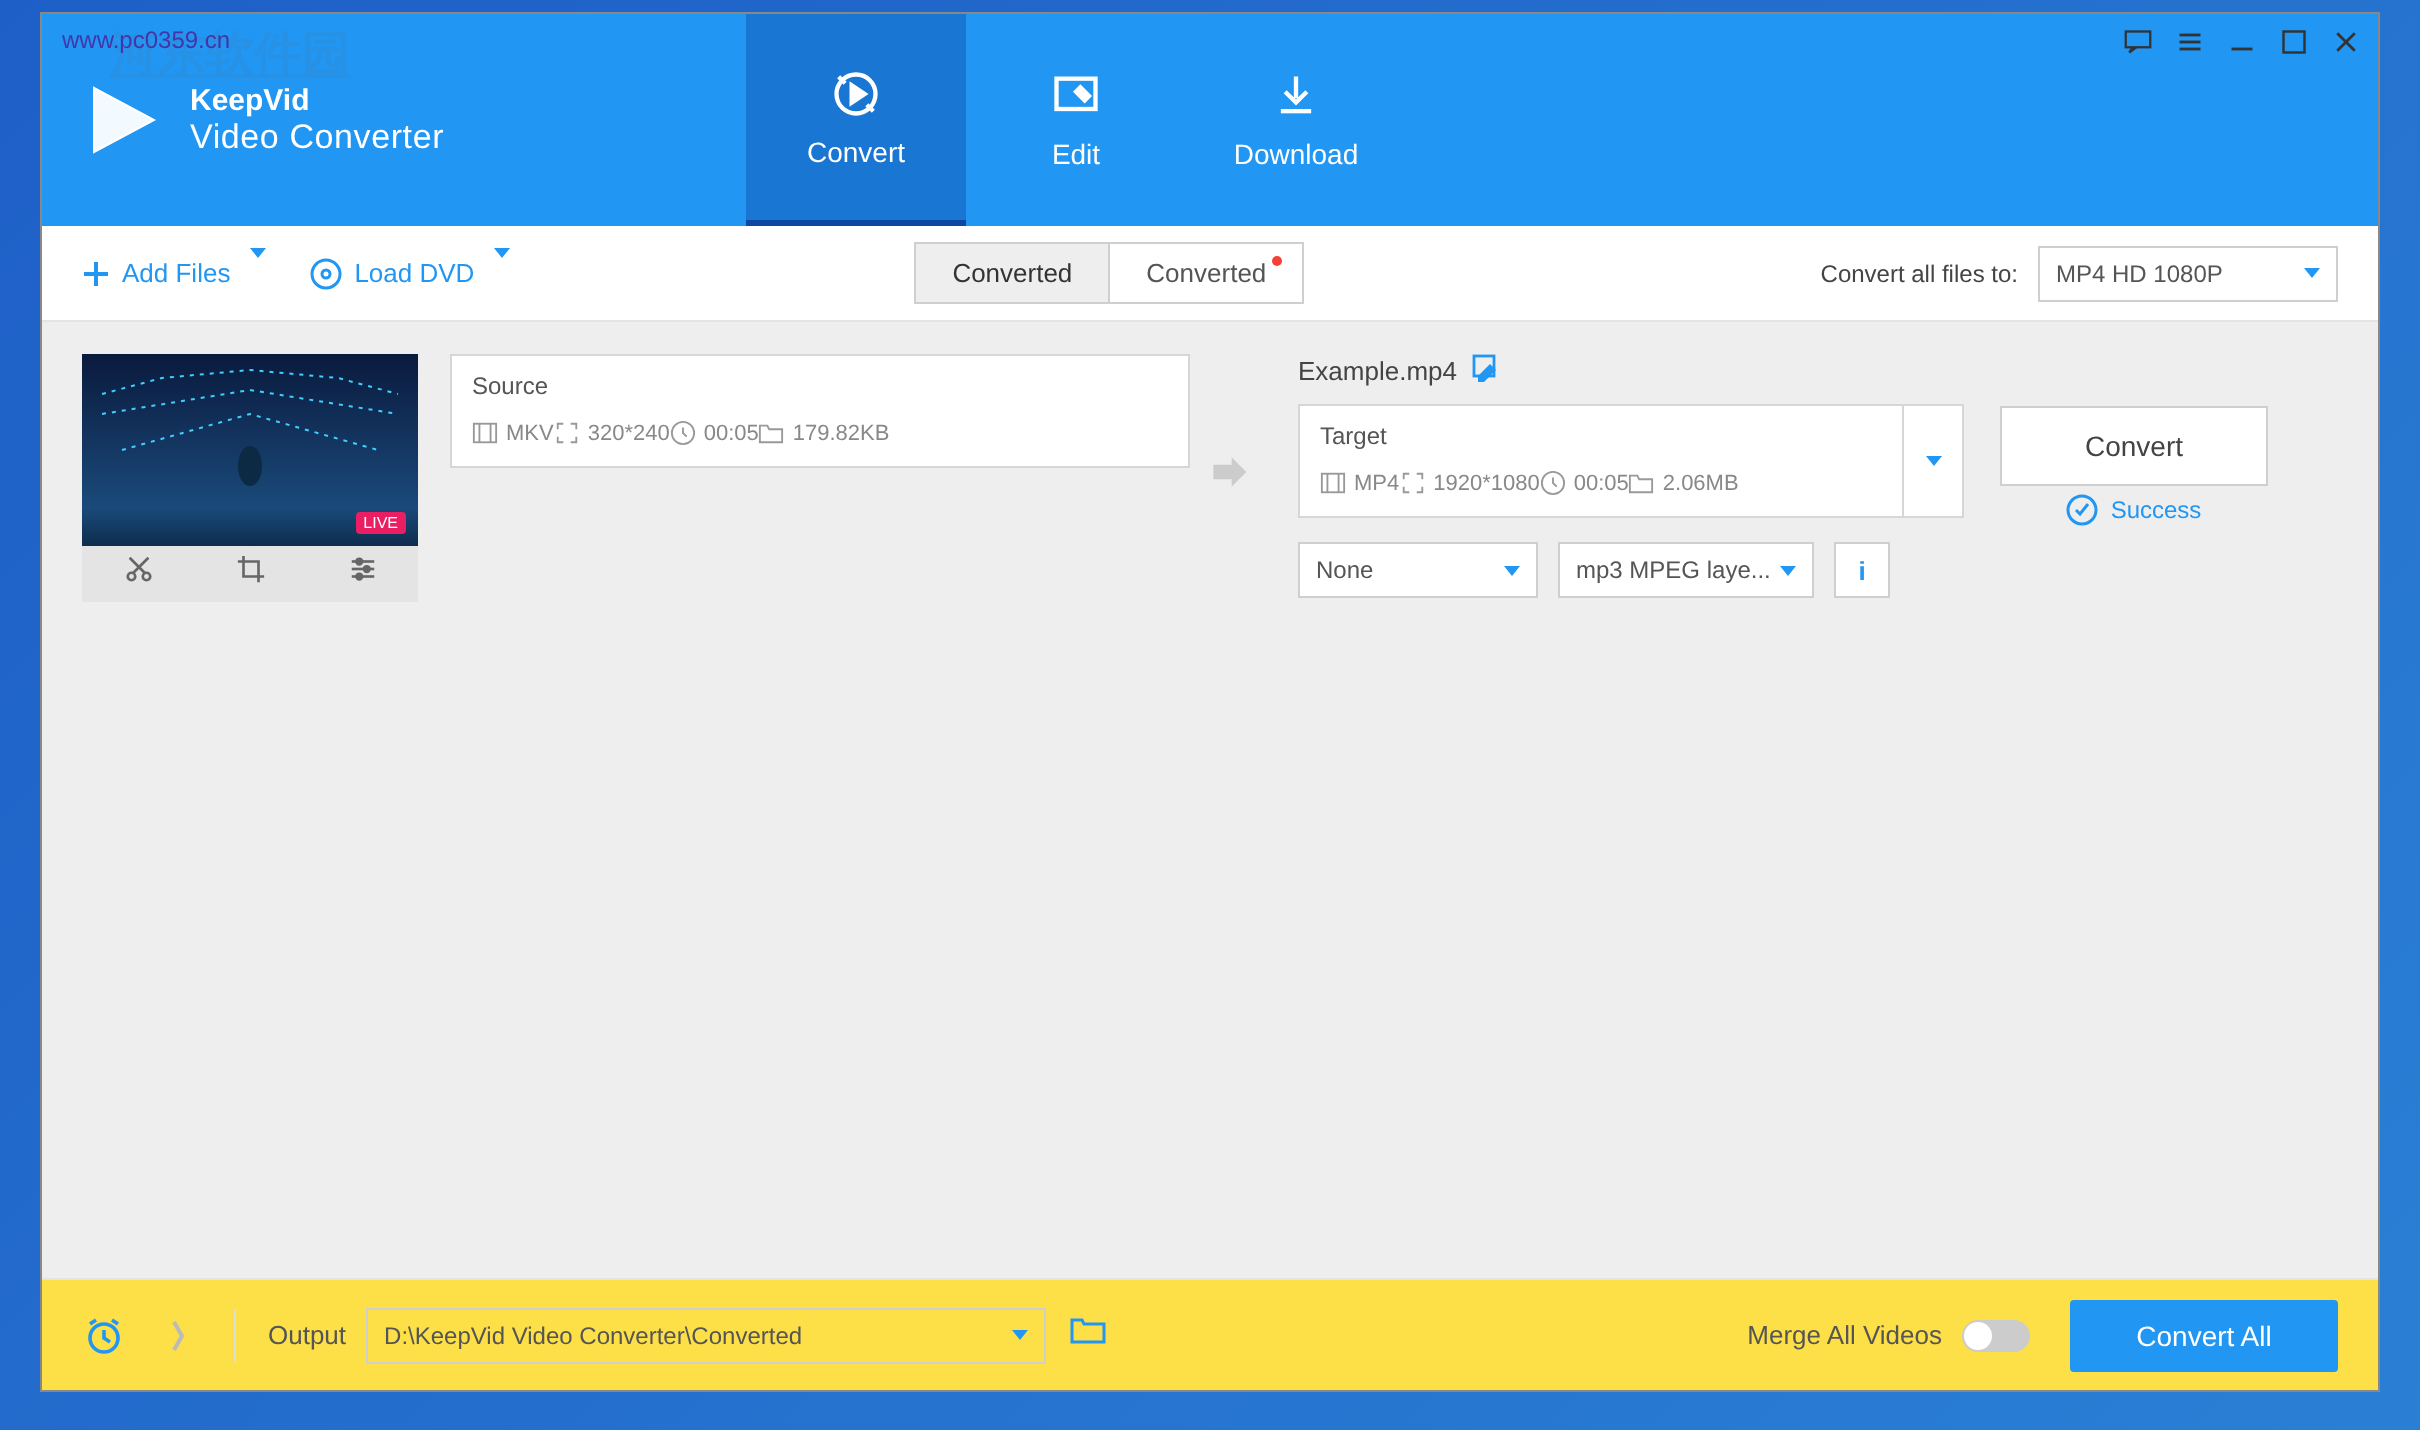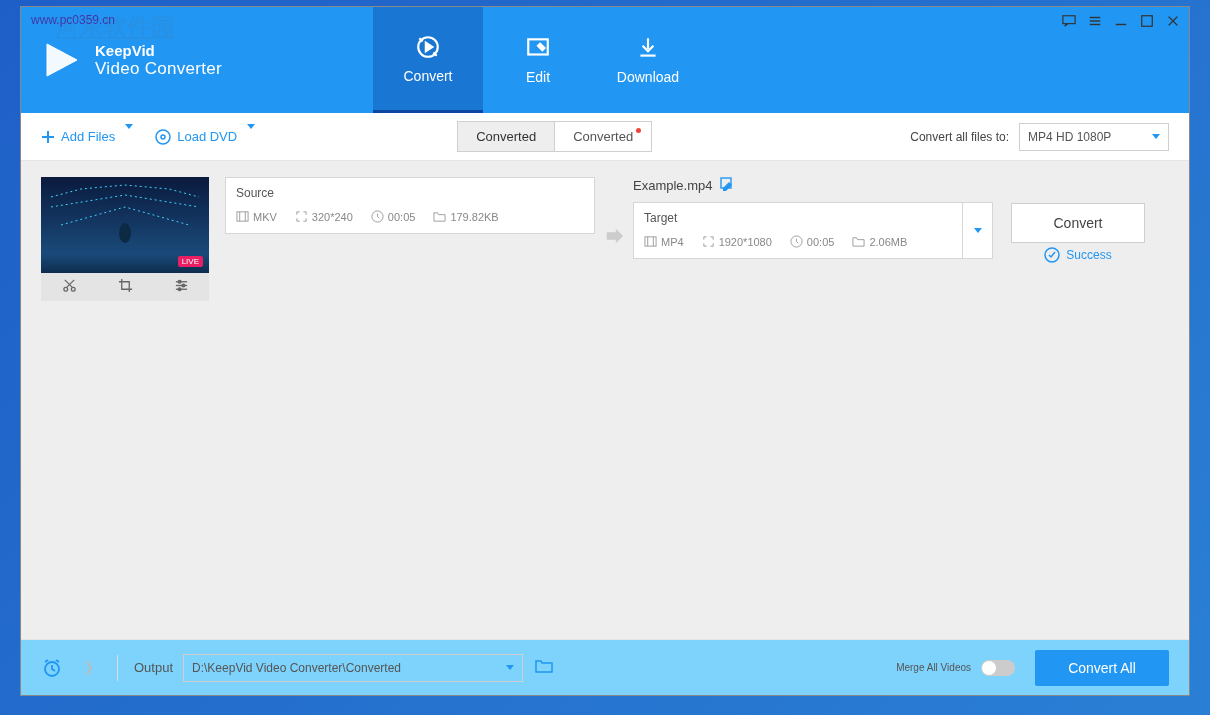--- a/index.html
+++ b/index.html
@@ -39,50 +39,50 @@
 .thumb { width: 168px; height: 96px; background: linear-gradient(180deg, #0a1a3d 0%, #1a4a7a 80%, #0d2d4d 100%); position: relative; display:flex; align-items:center; justify-content:center; }
 .thumb-pattern { position:absolute; inset:0; }
 .live-badge { position:absolute; bottom:6px; right:6px; background:#e91e63; color:#fff; font-size:8px; padding:1px 4px; border-radius:2px; }
 .thumb-tools { height: 28px; background: #e4e4e4; display:flex; align-items:center; justify-content:space-around; }
 .thumb-tools span { color:#666; cursor:pointer; }
 .thumb-tools svg { width:15px; height:15px; stroke:#666; }
 .file-col { margin-left: 16px; width: 370px; }
 .file-name { font-size: 13px; color: #444; margin-bottom: 8px; }
 .info-card { border:1px solid #d6d6d6; background:#fff; padding: 8px 10px 10px; }
 .info-title { font-size: 12px; color:#555; margin-bottom: 10px; }
-.info-stats { display:flex; gap:18px; align-items:center; }
+.info-stats { display:flex; align-items:center; }
 .stat { display:flex; align-items:center; font-size:11px; color:#888; gap:4px; }
 .stat svg { width:13px; height:13px; stroke:#999; fill:none; }
 .arrow-col { width: 38px; display:flex; align-items:center; justify-content:center; margin-top:48px; }
 .arrow-col svg { width:22px; height:22px; fill:#ccc; }
-.target-col { margin-left:0; width: 360px; }
+.target-col { margin-left:16px; width: 333px; }
 .target-head { display:flex; align-items:center; font-size:13px; color:#444; margin-bottom:8px; gap:8px; }
 .edit-ico svg { width:14px; height:14px; stroke:#2196f3; }
 .target-wrap { display:flex; }
 .target-card { border:1px solid #d6d6d6; background:#fff; padding:8px 10px 10px; flex:1; }
 .target-dd { width:30px; border:1px solid #d6d6d6; border-left:none; background:#fff; display:flex; align-items:center; justify-content:center; cursor:pointer; }
 .below-row { display:flex; gap:10px; margin-top:12px; }
 .dd { height:28px; border:1px solid #cfcfcf; background:#fff; display:flex; align-items:center; padding:0 8px; font-size:12px; color:#555; cursor:pointer; justify-content:space-between; }
 .dd.w1 { width:120px; }
 .dd.w2 { width:128px; }
 .info-btn { width:28px; height:28px; border:1px solid #cfcfcf; background:#fff; display:flex; align-items:center; justify-content:center; color:#2196f3; font-weight:bold; cursor:pointer; font-size:13px; }
 .convert-col { margin-left:18px; display:flex; flex-direction:column; align-items:center; }
 .convert-btn { width:134px; height:40px; border:1px solid #cfcfcf; background:#fff; color:#444; font-size:14px; cursor:pointer; margin-top:26px; }
 .success { display:flex; align-items:center; gap:6px; color:#2196f3; font-size:12px; margin-top:4px; }
 .success svg { width:16px; height:16px; stroke:#2196f3; fill:none; }
-.footer { height: 56px; background:#7dd3fc; border-top:1px solid #e4e4e4; display:flex; align-items:center; padding:0 20px; }
+.footer { height: 56px; background:#fde047; border-top:1px solid #e4e4e4; display:flex; align-items:center; padding:0 20px; }
 .foot-ico { width:22px; height:22px; margin-right:16px; cursor:pointer; display:flex; align-items:center; justify-content:center; }
 .foot-ico svg { stroke:#2196f3; fill:none; }
 .foot-ico.dim svg { stroke:#bbb; }
 .vdiv { width:1px; height:26px; background:#ddd; margin-right:16px; }
 .out-label { font-size:13px; color:#555; margin-right:10px; }
 .out-select { width:340px; height:28px; border:1px solid #cfcfcf; display:flex; align-items:center; padding:0 8px; font-size:12px; color:#555; cursor:pointer; justify-content:space-between; }
 .folder-ico { margin-left:12px; cursor:pointer; }
 .folder-ico svg { width:18px; height:16px; stroke:#2196f3; fill:none; }
-.merge-area { margin-left:auto; display:flex; align-items:center; gap:10px; font-size:10px; color:#555; }
+.merge-area { margin-left:auto; display:flex; align-items:center; gap:10px; font-size:13px; color:#555; }
 .switch { width:34px; height:16px; background:#ccc; border-radius:8px; position:relative; cursor:pointer; }
 .switch::after { content:''; position:absolute; left:1px; top:1px; width:14px; height:14px; background:#fff; border-radius:50%; }
 .convert-all { margin-left:20px; width:134px; height:36px; background:#2196f3; color:#fff; border:none; border-radius:2px; font-size:14px; cursor:pointer; }
 </style>
 </head>
 <body>
 
 <div class="window">
 
   <div class="header">
@@ -301,20 +301,31 @@
                     <path d="M1 3 h4 l1 2 h7 v7 h-12 z"></path>
                   </svg>
                   <span>2.06MB</span>
                 </div>
             </div>
           </div>
           <div class="target-dd">
               <span class="caret-s"></span>
             </div>
         </div>
+        <div class="below-row">
+          <div class="dd w1">
+              <span>None</span>
+              <span class="caret-s"></span>
+            </div>
+          <div class="dd w2">
+              <span>mp3 MPEG laye...</span>
+              <span class="caret-s"></span>
+            </div>
+          <div class="info-btn">i</div>
+        </div>
       </div>
 
       <div class="convert-col">
         <button class="convert-btn">Convert</button>
         <div class="success">
           <svg viewBox="0 0 16 16" stroke-width="1.5">
               <circle cx="8" cy="8" r="7"></circle>
               <path d="M5 8 l2 2 l4 -5"></path>
             </svg>
           <span>Success</span>

